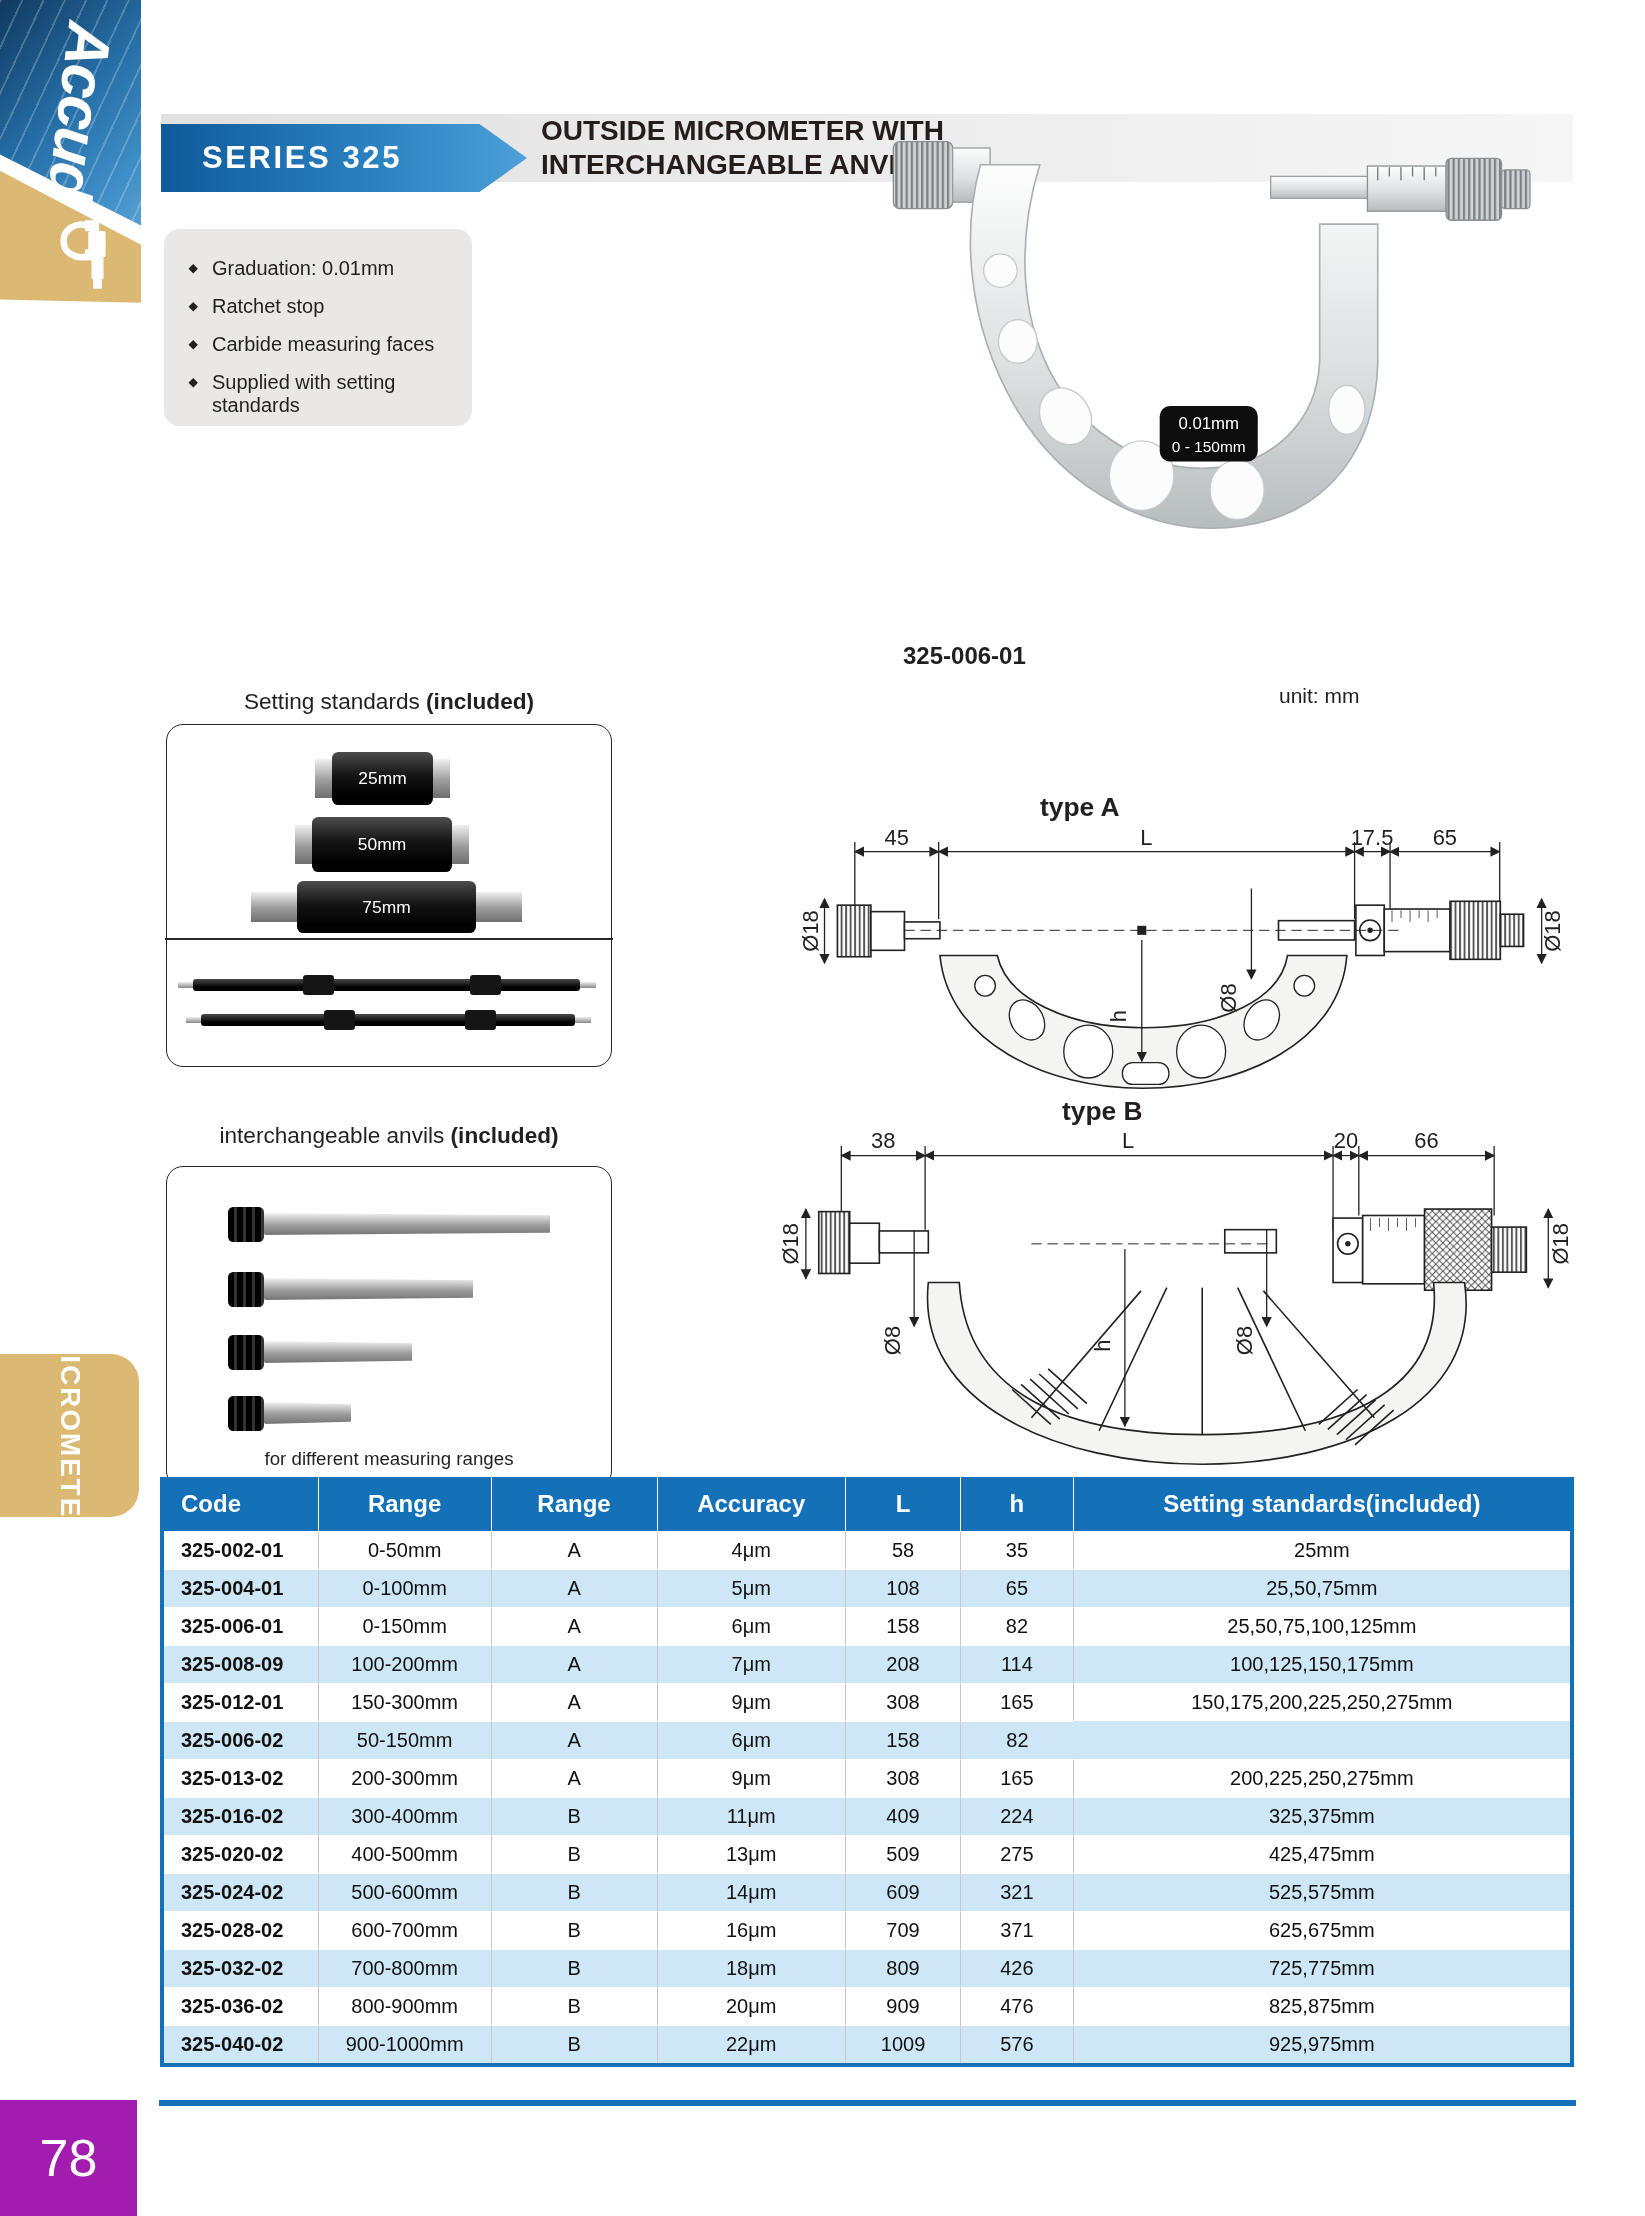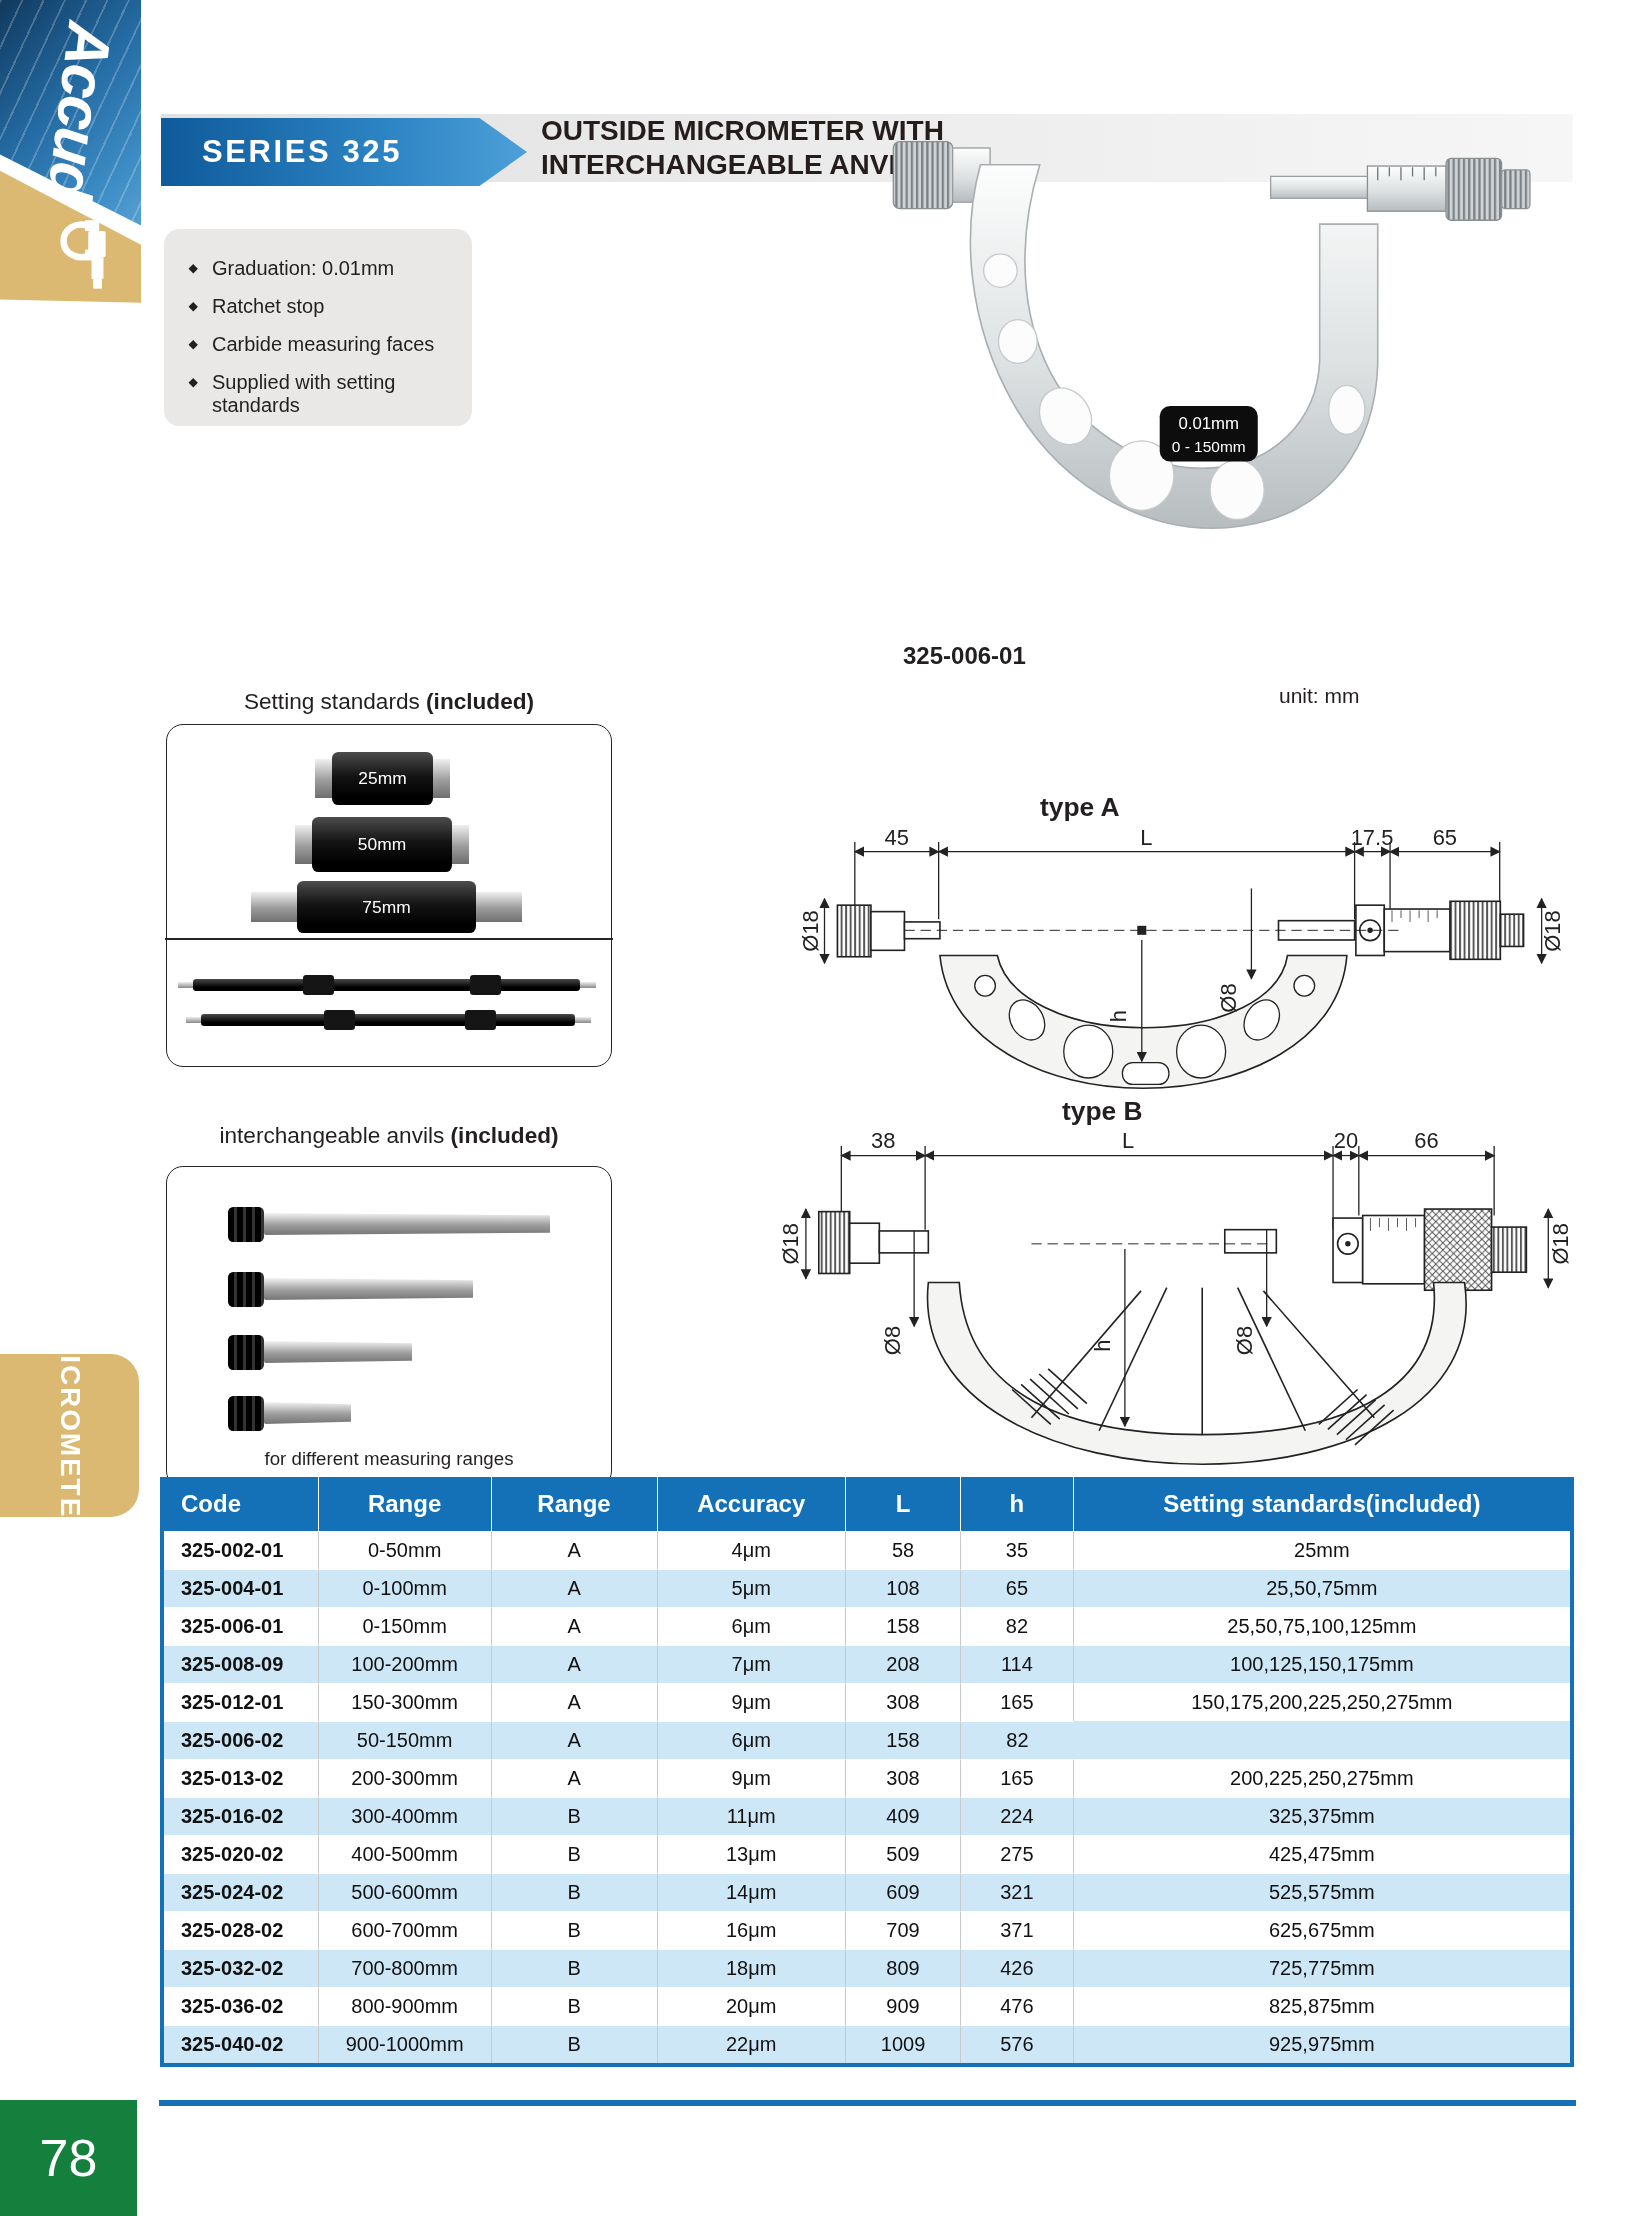--- a/index.html
+++ b/index.html
@@ -16,28 +16,28 @@
   .corner .tan{position:absolute;inset:0;
       clip-path:polygon(0 53%,100% 76%,100% 94%,0 93%);background:#dbb973;}
   .accud{position:absolute;left:126px;top:27px;transform:rotate(97deg);transform-origin:0 0;
       font-size:62px;font-weight:bold;font-style:italic;letter-spacing:-2.6px;color:#fff;white-space:nowrap;}
   .mic-icon{position:absolute;left:43px;top:217px;}
 
   
   .side-tab{position:absolute;left:0;top:1354px;width:139px;height:163px;background:#dbb973;
       border-radius:0 28px 28px 0;display:flex;align-items:center;justify-content:center;}
   .side-tab span{writing-mode:vertical-rl;font-size:28px;font-weight:bold;color:#fff;letter-spacing:1.9px;}
-  .page-num{position:absolute;left:0;top:2100px;width:137px;height:116px;background:#15803d;
+  .page-num{position:absolute;left:0;top:2100px;width:137px;height:116px;background:#a21caf;
       color:#fff;font-size:52px;display:flex;align-items:center;justify-content:center;}
   .foot-rule{position:absolute;left:159px;top:2100px;width:1417px;height:6.4px;background:#1471b8;}
 
   
   .banner{position:absolute;left:161px;top:114px;width:1412px;height:68px;}
   .banner .gray{position:absolute;inset:0;background:linear-gradient(90deg,#e1e1e1,#ededed 55%,#f6f6f6);}
-  .banner .arrow{position:absolute;left:0;top:4px;width:366px;height:100%;
+  .banner .arrow{position:absolute;left:0;top:10px;width:366px;height:100%;
       clip-path:polygon(0 0,87% 0,100% 50%,87% 100%,0 100%);
       background:linear-gradient(90deg,#0f5a9a,#2c83c2 60%,#4da0d8);
       display:flex;align-items:center;padding-left:41px;box-sizing:border-box;}
   .banner .arrow span{color:#fff;font-size:31px;font-weight:bold;letter-spacing:2.6px;}
   .banner .title{position:absolute;left:380px;top:50%;transform:translateY(-50%);
       font-size:28px;font-weight:bold;line-height:34px;color:#241d1b;}
 
   
   .features{position:absolute;left:164px;top:229px;width:308px;height:197px;background:#e9e8e6;
       border-radius:15.5px;padding:28px 0 0 24.5px;box-sizing:border-box;}

